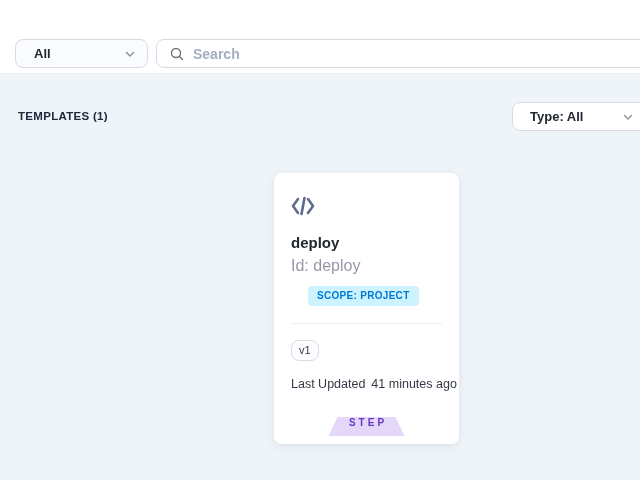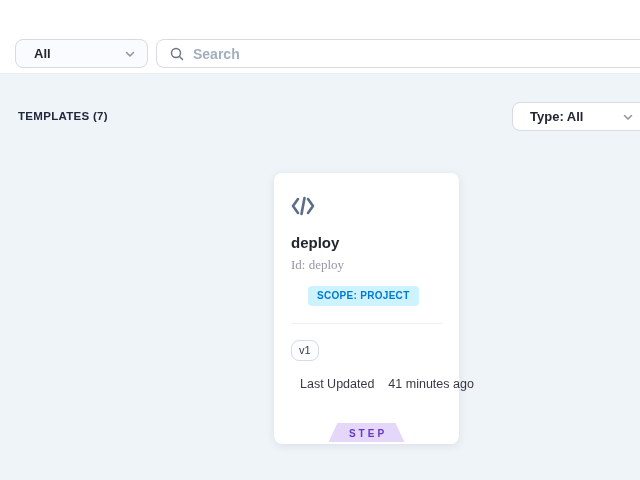--- a/index.html
+++ b/index.html
@@ -89,21 +89,21 @@
     box-shadow: 0 2px 8px rgba(40, 60, 90, 0.10);
     cursor: pointer;
   }
   .card .code-icon { position: absolute; top: 22px; left: 16px; }
   .card .title {
     position: absolute; top: 61px; left: 17px;
     font-size: 15px; font-weight: bold; color: #22272f;
   }
   .card .template-id {
     position: absolute; top: 84px; left: 17px;
-    font-size: 13px; color: #9a96a8; font-family: Liberation Serif, serif;
+    font-size: 16px; color: #9a96a8;
   }
   .card .scope-badge {
     position: absolute; top: 113px; left: 34px;
     background: #cdf4fe; color: #0278d5;
     font-size: 10px; font-weight: bold; letter-spacing: 0.3px;
     padding: 5px 9px; border-radius: 4px;
     line-height: 1;
   }
   .card .divider {
     position: absolute; top: 150px; left: 18px; right: 17px;
@@ -111,31 +111,31 @@
   }
   .card .version-chip {
     position: absolute; top: 167px; left: 17px;
     background: #fcfdfe;
     border: 1px solid #d9dae5; border-radius: 8px;
     font-size: 11px; color: #383946;
     padding: 4px 7px; line-height: 1;
     cursor: pointer;
   }
   .card .updated {
-    position: absolute; top: 204px; left: 26px;
+    position: absolute; top: 204px; left: 17px;
     font-size: 12.5px; color: #383946;
-    display: flex; gap: 14px; white-space: nowrap;
+    display: flex; gap: 6px; white-space: nowrap;
   }
   .card .step-tag {
     position: absolute; bottom: 0; left: 50%;
     transform: translateX(-50%);
-    width: 76px; height: 21px;
+    width: 76px; height: 27px;
     background: #e4d7f9;
     clip-path: polygon(9px 0, 67px 0, 76px 19px, 0 19px);
-    display: flex; align-items: center; justify-content: center; margin-top: 36px;
+    display: flex; justify-content: center; margin-top: 36px;
   }
   .card .step-tag span {
     font-size: 10px; font-weight: bold;
     letter-spacing: 3px; margin-left: 3px;
     color: #6938c0;
   }
 
   svg { display: block; }
 </style>
 </head>
@@ -159,21 +159,21 @@
         <svg width="16" height="16" viewBox="0 0 16 16">
           <circle cx="7" cy="7" r="4.5" fill="none" stroke="#6b7280" stroke-width="1.4"></circle>
           <path d="M10.5 10.5 L13.5 13.5" stroke="#6b7280" stroke-width="1.4" stroke-linecap="round"></path>
         </svg>
       </span>
       <input type="text" placeholder="Search" style="">
     </div>
   </header>
 
   <main>
-    <div class="count-label">TEMPLATES (7)</div>
+    <div class="count-label">TEMPLATES (1)</div>
 
     <div class="type-select">
       <span class="value">Type: All</span>
       <span>
         <svg width="14" height="14" viewBox="0 0 14 14">
           <path d="M3.5 5.5 L7 9 L10.5 5.5" fill="none" stroke="#8f93a2" stroke-width="1.5" stroke-linecap="round" stroke-linejoin="round"></path>
         </svg>
       </span>
     </div>
 

